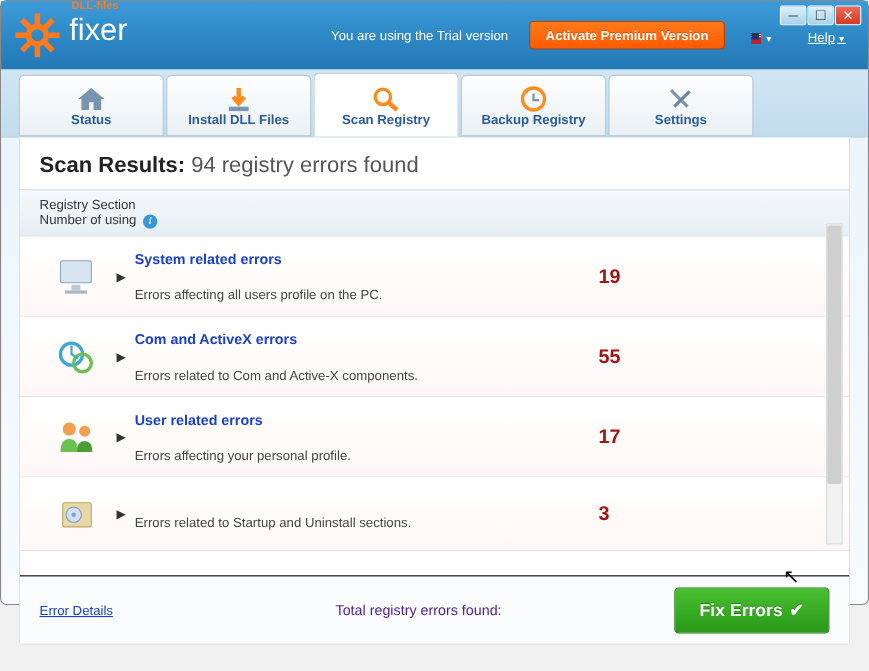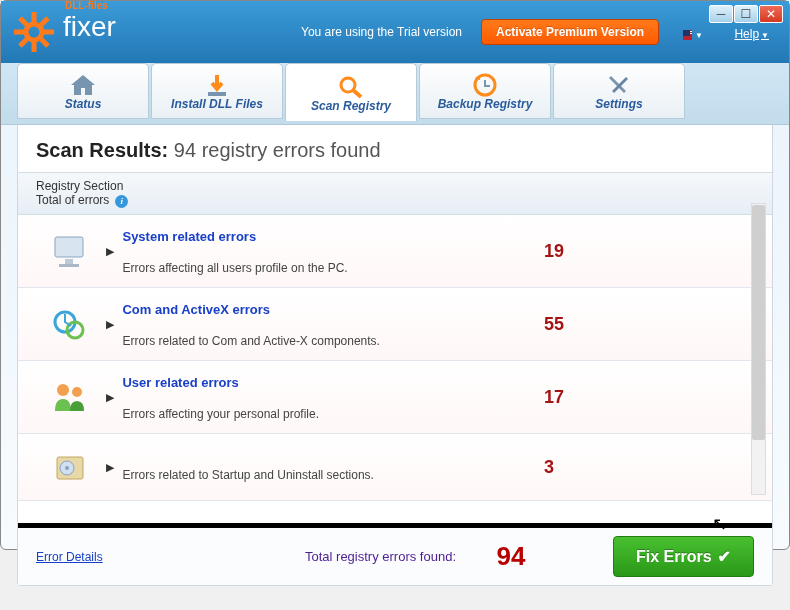--- a/index.html
+++ b/index.html
@@ -13,42 +13,42 @@
 .activate-btn { position: absolute; left: 480px; top: 18px; background: linear-gradient(to bottom,#ff7a1a,#ff5a00); color:#fff; border:1px solid #c04000; border-radius:4px; padding:5px 14px; font-size:12px; font-weight:bold; cursor:pointer; text-shadow:0 -1px 0 rgba(0,0,0,.2);}
 .win-controls { position:absolute; top:4px; right:6px; display:flex; gap:1px;}
 .win-btn { width:24px; height:18px; border:1px solid #fff; border-radius:2px; display:flex; align-items:center; justify-content:center; cursor:pointer; font-size:12px; color:#444;}
 .win-min{background:linear-gradient(to bottom,#dff1fb,#a6d1ea);} .win-max{background:linear-gradient(to bottom,#dff1fb,#a6d1ea);} .win-close{background:linear-gradient(to bottom,#ef6b5a,#d43a20); color:#fff;}
 .flag { position:absolute; top:28px; right:86px; width:20px; height:12px; display:flex; align-items:center;}
 .flag-icon{display:inline-block;width:16px;height:10px;background:linear-gradient(#bb2233 10%,#fff 10%,#fff 20%,#bb2233 20%,#bb2233 30%,#fff 30%,#fff 40%,#bb2233 40%);position:relative;}
 .flag-icon::before{content:'';position:absolute;left:0;top:0;width:7px;height:6px;background:#223366;}
 .flag-arrow{color:#fff;font-size:8px;margin-left:3px;}
 .help { position:absolute; top:26px; right:20px; color:#fff; font-size:12px; text-decoration:underline; cursor:pointer;}
 .help-arrow{font-size:8px;margin-left:2px;}
-.tabs { display:flex; padding:0 16px; margin-top:0; background:linear-gradient(to bottom,#d0e6f5,#c2dcec); height:62px; border-bottom:1px solid #b0c8d8; align-items:flex-start;font-style:italic;}
+.tabs { display:flex; padding:0 16px; margin-top:0; background:linear-gradient(to bottom,#d0e6f5,#c2dcec); height:62px; border-bottom:1px solid #b0c8d8; align-items:flex-end;}
 .tab { width:132px; height:56px; background:linear-gradient(to bottom,#fefefe,#e9f0f5); border:1px solid #b6cad8; border-radius:5px 5px 0 0; margin-right:2px; display:flex; flex-direction:column; align-items:center; justify-content:center; cursor:pointer; position:relative; font-size:12px; font-weight:bold; color:#2a5b9c;}
 .tab.active { background:#fff; border-bottom:none; height:58px;}
 .tab .icon { height:28px; display:flex; align-items:center; justify-content:center;}
 .tab span { margin-top:-2px;}
 .content { background:#fff; margin:0 16px 12px; border:1px solid #cfd8e0; border-top:none; border-radius:0 0 4px 4px; padding:14px 0 0; height:461px; position:relative;}
 .heading { font-size:20px; font-weight:bold; color:#222; padding:0 18px 10px;}
 .heading .sub { font-weight:normal; color:#555;}
 .grid-header { background:linear-gradient(to bottom,#f5f8fb,#e6eef5); border-top:1px solid #d3dde4; border-bottom:1px solid #d3dde4; display:flex; padding:6px 18px; font-size:12px; color:#333;flex-direction:column;}
 .col-section{flex:1;} .col-errors{width:210px;}
 .info-icon{display:inline-block;width:13px;height:13px;background:#3498db;color:#fff;border-radius:50%;font-size:9px;text-align:center;line-height:13px;font-style:italic;font-family:serif;font-weight:bold;margin-left:6px;}
 .rows { overflow-y:auto; height:290px;}
 .row { display:flex; align-items:center; padding:12px 18px; border-bottom:1px solid #e0e6ec; background:linear-gradient(to bottom,#fff,#fff7f7);}
 .row .icon { width:70px; height:42px; display:flex; align-items:center; justify-content:center;}
 .row .arrow { color:#333; font-size:11px; margin-right:8px;}
 .row .texts { flex:1;}
 .row .link { color:#1840c8; font-size:13px; font-weight:bold; cursor:pointer;}
 .row .desc { color:#444; font-size:12px; margin-top:16px;}
 .row .count { width:210px; color:#a31515; font-size:18px; font-weight:bold; text-align:left; padding-right:70px;}
 .scrollbar { position:absolute; right:6px; top:78px; width:15px; height:292px; background:#f2f2f2; border:1px solid #ddd;}
 .scroll-thumb { width:13px; height:235px; background:#cfcfcf; margin:1px auto; border-radius:2px;}
-.footer { display:flex; align-items:center; padding:12px 18px; border-top:5px solid #000000; position:absolute; bottom:0; left:0; right:0; height:62px; background:#fbfcfd;}
+.footer { display:flex; align-items:center; padding:12px 18px; border-top:1px solid #000000; position:absolute; bottom:0; left:0; right:0; height:62px; background:#fbfcfd;}
 .error-details { color:#1840c8; font-size:12px; text-decoration:underline; cursor:pointer; width:200px;}
 .total-label { color:#4c1d95; font-size:13px; width:220px; text-align:right;}
 .total-count { color:#b80000; font-size:26px; font-weight:bold; width:110px; text-align:center;}
 .fix-btn { background:linear-gradient(to bottom,#48c030,#2a9818); color:#fff; border:1px solid #217a12; border-radius:4px; padding:10px 22px; font-size:16px; font-weight:bold; cursor:pointer; margin-left:auto; text-shadow:0 -1px 0 rgba(0,0,0,.3);}
 .check{margin-left:6px;}
 .cursor { position:absolute; bottom:14px; right:62px; font-size:18px; pointer-events:none;}
 </style>
 </head>
 <body>
 
@@ -135,21 +135,21 @@
     </div>
   </div>
 
   <div class="content">
     <div class="heading">
       <span>Scan Results:</span>
       <span class="sub">94 registry errors found</span>
     </div>
     <div class="grid-header">
       <div class="col-section">Registry Section</div>
-      <div class="col-errors"><span>Total of errors</span><span class="info-icon">i</span></div>
+      <div class="col-errors"><span>Number of using</span><span class="info-icon">i</span></div>
     </div>
     <div class="rows">
       <div class="row">
         <div class="icon">
             <svg width="48" height="40">
               <rect x="8" y="6" width="28" height="20" rx="2" fill="#d8e5f0" stroke="#8aa5c0"></rect>
               <rect x="18" y="28" width="8" height="5" fill="#bcc9d6"></rect>
               <rect x="12" y="33" width="20" height="3" fill="#a8b8c8"></rect>
             </svg>
           </div>
@@ -194,18 +194,17 @@
         <div class="texts"><div class="desc">Errors related to Startup and Uninstall sections.</div></div>
         <div class="count">3</div>
       </div>
     </div>
     <div class="scrollbar">
         <div class="scroll-thumb"></div>
       </div>
     <div class="footer">
       <a class="error-details">Error Details</a>
       <div class="total-label">Total registry errors found:</div>
-      <div class="total-count">94</div>
       <button class="fix-btn"><span>Fix Errors</span><span class="check">✔</span></button>
     </div>
   </div>
   <div class="cursor">↖</div>
 </div>
 
 </body></html>

